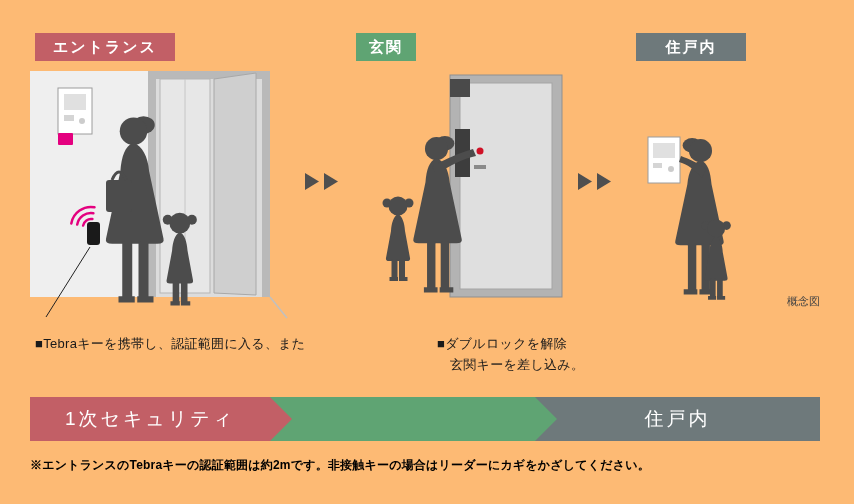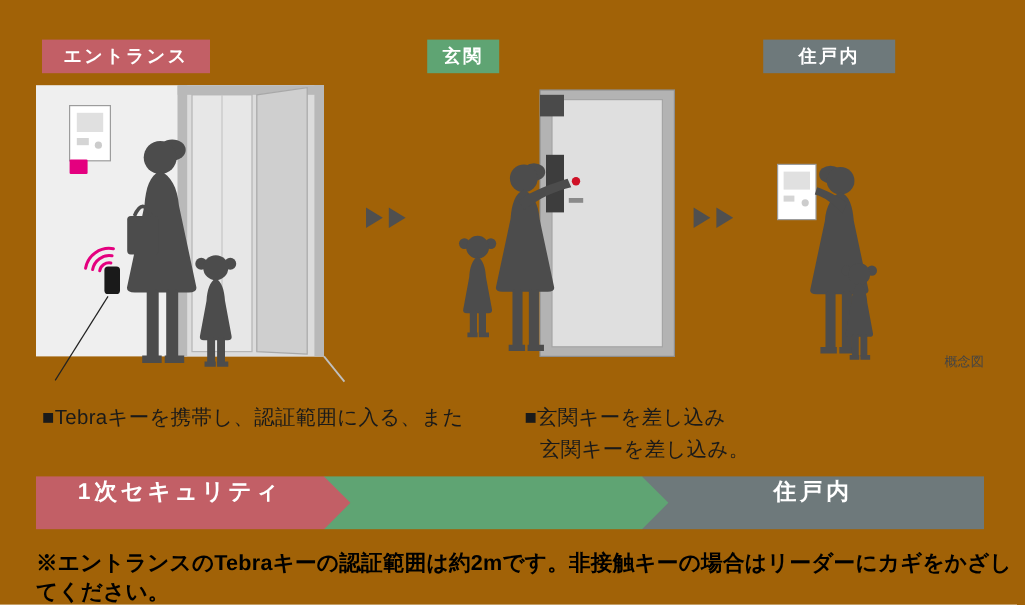--- a/index.html
+++ b/index.html
@@ -1,47 +1,47 @@
 <!DOCTYPE html>
 <html style="--badge-red: #c25f66; --badge-green: #5fa473; --badge-gray: #6e797b; --accent-pink: #e4007f; --silhouette: #4c4c4c;"><head>
 <meta charset="utf-8">
 <style>
   *{margin:0;padding:0;box-sizing:border-box}
   html,body{background:#ffffff}
   body{font-family:"Liberation Sans",sans-serif}
-  .canvas{position:relative;width:854px;height:504px;background:#a16207;overflow:hidden}
+  .canvas{position:relative;width:854px;height:504px;background:#fdba74;overflow:hidden}
 
   
   .badge{position:absolute;top:33px;height:28px;display:flex;align-items:center;justify-content:center;
          color:#fff;font-weight:bold;font-size:15px;letter-spacing:2px}
   .badge-red{background:var(--badge-red)}
   .badge-green{background:var(--badge-green)}
   .badge-gray{background:var(--badge-gray)}
 
   
   .illus{position:absolute;left:0;top:65px}
 
   
-  .note{position:absolute;font-size:17px;color:#1a1a1a;line-height:1.6;letter-spacing:0.3px}
+  .note{position:absolute;font-size:13px;color:#1a1a1a;line-height:1.6;letter-spacing:0.3px}
   .note .indent{padding-left:13px}
 
   
   .flowbar{position:absolute;left:30px;top:397px;width:790px;height:44px;display:flex}
-  .seg{position:relative;height:100%;display:flex;justify-content:center;
-       color:#fff;font-weight:bold;font-size:19px;letter-spacing:3px}
+  .seg{position:relative;height:100%;display:flex;align-items:center;justify-content:center;
+       color:#fff;font-weight:normal;font-size:19px;letter-spacing:3px}
   .seg-red{width:240px;background:var(--badge-red);z-index:3}
   .seg-green{width:265px;background:var(--badge-green);z-index:2}
   .seg-gray{width:285px;background:var(--badge-gray);z-index:1}
   .tip{position:absolute;right:-22px;top:0;width:0;height:0;
        border-top:22px solid transparent;border-bottom:22px solid transparent}
   .seg-red .tip{border-left:22px solid var(--badge-red)}
   .seg-green .tip{border-left:22px solid var(--badge-green)}
 
   
-  .footnote{position:absolute;left:30px;top:457px;font-size:18px;font-weight:bold;color:#000;letter-spacing:0.2px}
+  .footnote{position:absolute;left:30px;top:457px;font-size:12px;font-weight:bold;color:#000;letter-spacing:0.2px}
 </style>
 </head>
 <body>
 
 <div class="canvas">
 
   <div class="badge badge-red" style="left:35px;width:140px">エントランス</div>
   <div class="badge badge-green" style="left:356px;width:60px">玄関</div>
   <div class="badge badge-gray" style="left:636px;width:110px">住戸内</div>
 
@@ -142,21 +142,21 @@
       <use href="#fig-child" transform="translate(699,153) scale(0.95)" fill="var(--silhouette)"></use>
     </g>
 
     <text x="820" y="240" text-anchor="end" font-size="11" fill="#444444">概念図</text>
   </svg>
 
   <div class="note" style="left:35px;top:334px">
     <div>■Tebraキーを携帯し、認証範囲に入る、また</div>
   </div>
   <div class="note" style="left:437px;top:334px">
-    <div>■玄関キーを差し込み</div>
+    <div>■ダブルロックを解除</div>
     <div class="indent">玄関キーを差し込み。</div>
   </div>
 
   <div class="flowbar">
     <div class="seg seg-red">
       <span>1次セキュリティ</span>
       <span class="tip"></span>
     </div>
     <div class="seg seg-green">
       <span class="tip"></span>

